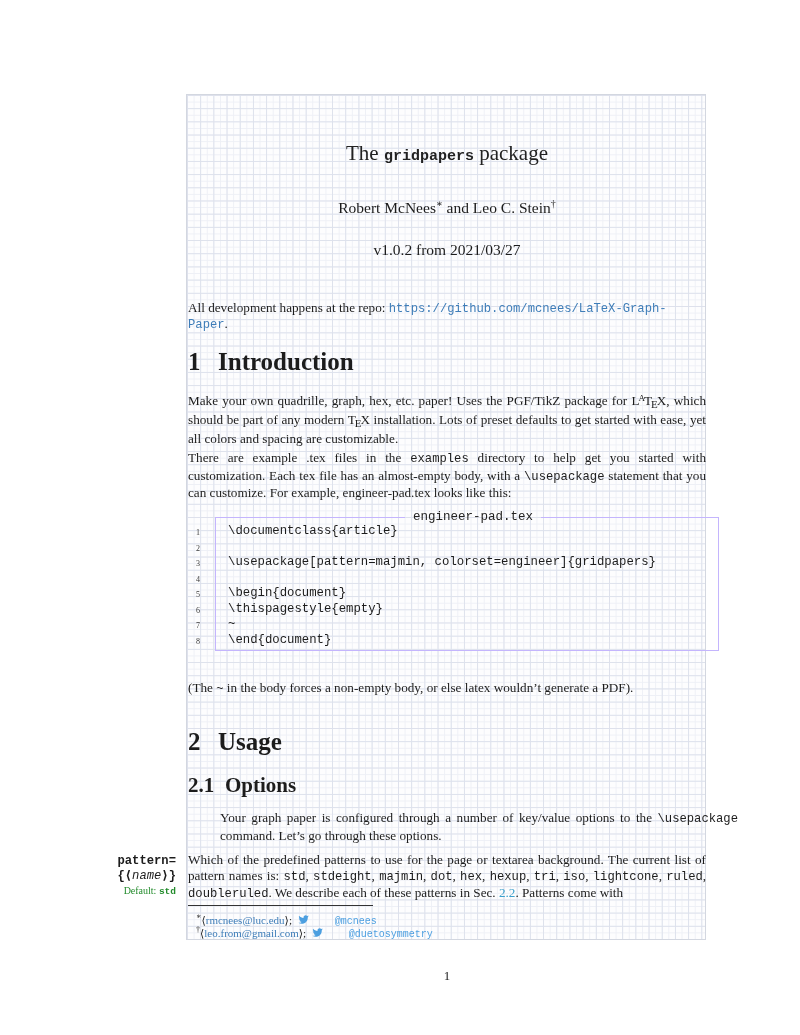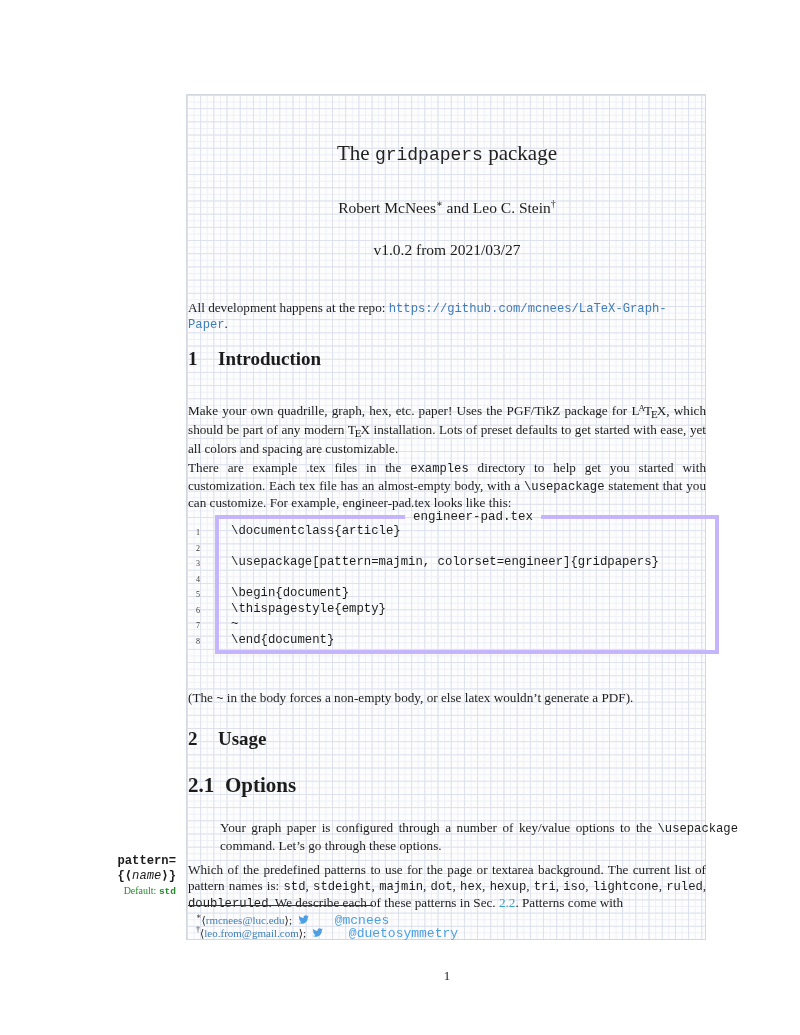--- a/index.html
+++ b/index.html
@@ -19,30 +19,30 @@
       linear-gradient(to bottom,#eef0f6 1px,transparent 1px);
     background-size:13.2px 13.2px,13.2px 13.2px,6.6px 6.6px,6.6px 6.6px;
     border:1px solid #d3d7e0;
     box-sizing:border-box;
   }
   
   .abs{position:absolute;}
   .doc-col{left:188px;width:518px;}
   .centered{text-align:center;}
   .justify{text-align:justify;}
-  .body-text{font-size:13.2px;line-height:15.7px;margin-top:10px;}
+  .body-text{font-size:13.2px;line-height:15.7px;}
   
   .doc-title{top:141px;font-size:21px;color:#222;}
-  .doc-title .pkg{font-family:"Liberation Mono","DejaVu Sans Mono",monospace;font-weight:normal;font-size:18px;}
+  .doc-title .pkg{font-family:"Liberation Mono","DejaVu Sans Mono",monospace;font-weight:bold;font-size:15px;}
   .authors{top:198px;font-size:15.5px;}
   .authors sup{font-size:10px;}
   .version{top:241px;font-size:15.5px;}
   .repo-line{top:300px;font-size:13.2px;}
   
-  .h-sec{font-weight:bold;font-size:19px;}
+  .h-sec{font-weight:bold;font-size:25px;}
   .h-sec .num{display:inline-block;min-width:30px;}
   .h-sub{font-weight:bold;font-size:21px;}
   .h-sub .num{display:inline-block;min-width:37px;}
   .sec1{top:348px;}
   .sec2{top:728px;}
   .sec21{top:773px;}
   
   .p-intro1{top:391px;}
   .p-intro2{top:450px;}
   .p-tilde{top:680px;}
@@ -53,21 +53,21 @@
   .run-monob{font-weight:bold;}
   .run-monoi{font-style:italic;}
   .run-ref{color:#3B9FCC;}
   .run-latexA{font-size:9px;vertical-align:4px;margin:0 -1px;}
   .run-texE{font-size:11px;vertical-align:-2.5px;margin:0 -1px;}
   
   .url-link{font-family:"Liberation Mono","DejaVu Sans Mono",monospace;font-size:12.2px;color:#3E7DB8;text-decoration:none;}
   
   .listing-box{
     position:absolute;left:215px;top:510px;width:504px;box-sizing:border-box;
-    border:4px solid #c4b5fd;margin:0;padding:0 0 2px 12px;background:transparent;
+    border:1px solid #c4b5fd;margin:0;padding:0 0 2px 12px;background:transparent;
   }
   .listing-box legend{
     margin:0 auto;padding:0 8px;
     font-family:"Liberation Mono","DejaVu Sans Mono",monospace;font-size:12.5px;color:#222;
   }
   .code-row{
     font-family:"Liberation Mono","DejaVu Sans Mono",monospace;font-size:12.3px;
     line-height:15.5px;min-height:15.5px;white-space:pre;color:#1c1c1c;
   }
   .listing-nums{position:absolute;left:182px;top:525px;width:18px;text-align:right;}
@@ -77,21 +77,21 @@
   .margin-note .mn-code{font-size:11.5px;line-height:14px;margin-left:28px;}
   .margin-note .mn-default{font-size:10px;line-height:15px;color:#228B2B;}
   .margin-note .mn-default .dval{font-family:"Liberation Mono","DejaVu Sans Mono",monospace;font-weight:bold;font-size:9.5px;}
   
   .footnote-rule{position:absolute;left:188px;top:905px;width:185px;height:1px;background:#333;}
   .footnote{position:absolute;left:196px;font-size:11px;line-height:13px;}
   .fn1{top:910px;}
   .fn2{top:923px;}
   .footnote sup{font-size:8px;}
   .fn-email{color:#3E7DB8;text-decoration:none;}
-  .fn-handle{font-family:"Liberation Mono","DejaVu Sans Mono",monospace;font-size:13px;color:#4C9FE0;text-decoration:none;padding-left:24px;}
+  .fn-handle{font-family:"Liberation Mono","DejaVu Sans Mono",monospace;font-size:10px;color:#4C9FE0;text-decoration:none;padding-left:24px;}
   .tw-icon{display:inline-block;width:11px;height:11px;vertical-align:-1px;margin:0 2px 0 3px;}
   
   .page-num{top:968px;font-size:13px;}
 </style>
 </head>
 <body>
 
 <div class="grid-area"></div>
 
 <div class="abs doc-col centered doc-title">

